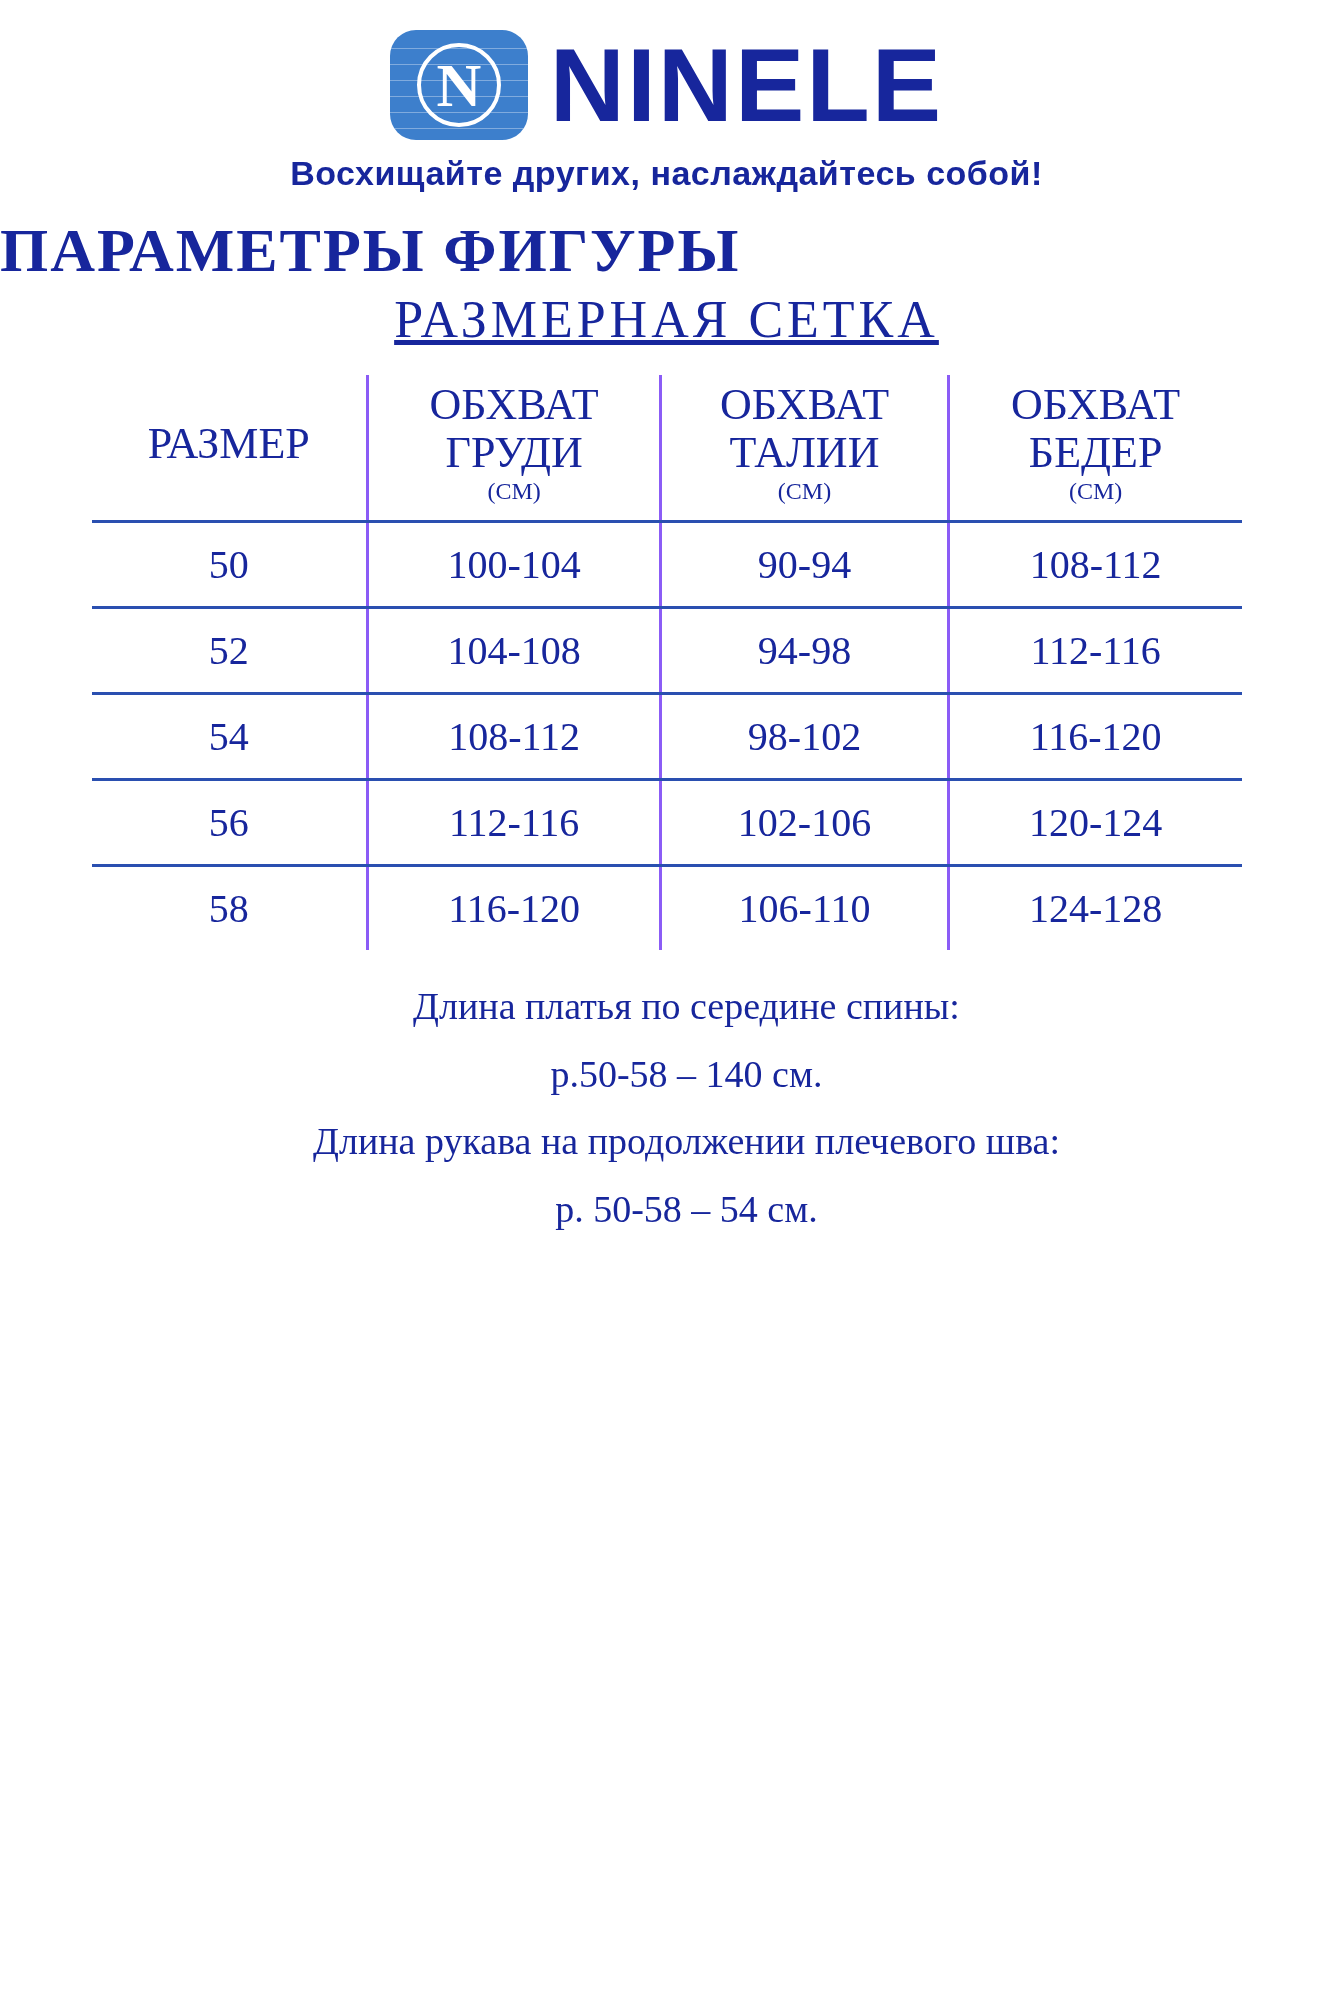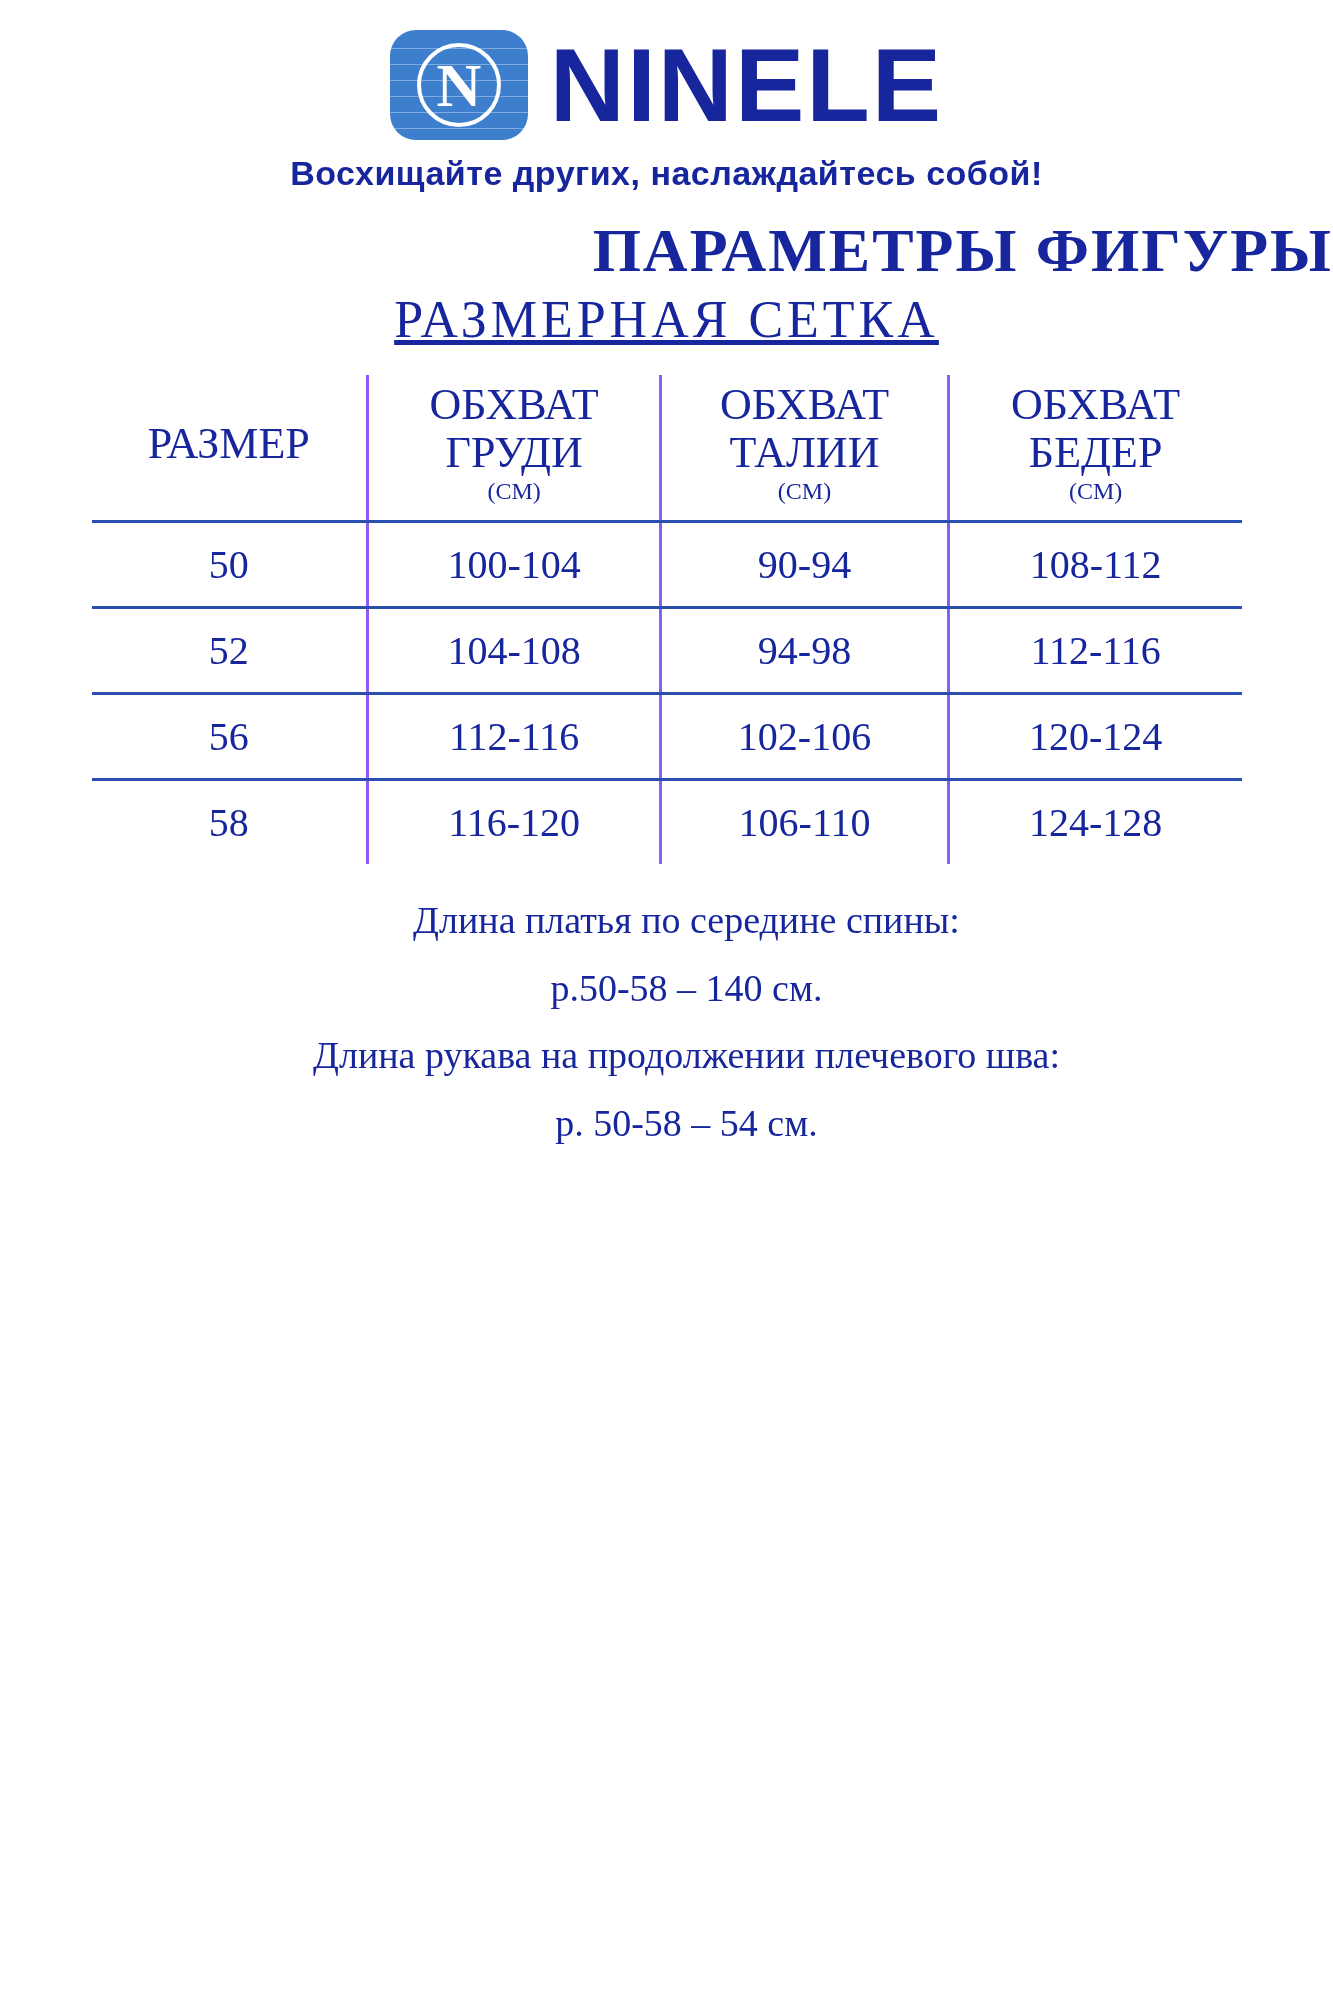--- a/index.html
+++ b/index.html
@@ -84,27 +84,26 @@
     font-family: "Liberation Sans", sans-serif;
     font-size: 34px;
     font-weight: bold;
     color: #17269c;
     letter-spacing: 0.5px;
   }
 
   
   .title-main {
     margin-top: 22px;
-    text-align: right;
+    text-align: left;
     font-family: "Liberation Serif", serif;
     font-weight: bold;
     font-size: 62px;
     color: #17269c;
     letter-spacing: 2px;
-    padding-left: 24px;
   }
   .title-sub {
     margin-top: 4px;
     text-align: center;
     font-family: "Liberation Serif", serif;
     font-size: 52px;
     color: #17269c;
     letter-spacing: 4px;
     text-decoration: underline;
   }
@@ -232,20 +231,26 @@
           <td>90-94</td>
           <td>108-112</td>
         </tr>
         <tr>
           <td>52</td>
           <td>104-108</td>
           <td>94-98</td>
           <td>112-116</td>
         </tr>
         <tr>
+          <td>54</td>
+          <td>108-112</td>
+          <td>98-102</td>
+          <td>116-120</td>
+        </tr>
+        <tr>
           <td>56</td>
           <td>112-116</td>
           <td>102-106</td>
           <td>120-124</td>
         </tr>
         <tr>
           <td>58</td>
           <td>116-120</td>
           <td>106-110</td>
           <td>124-128</td>

